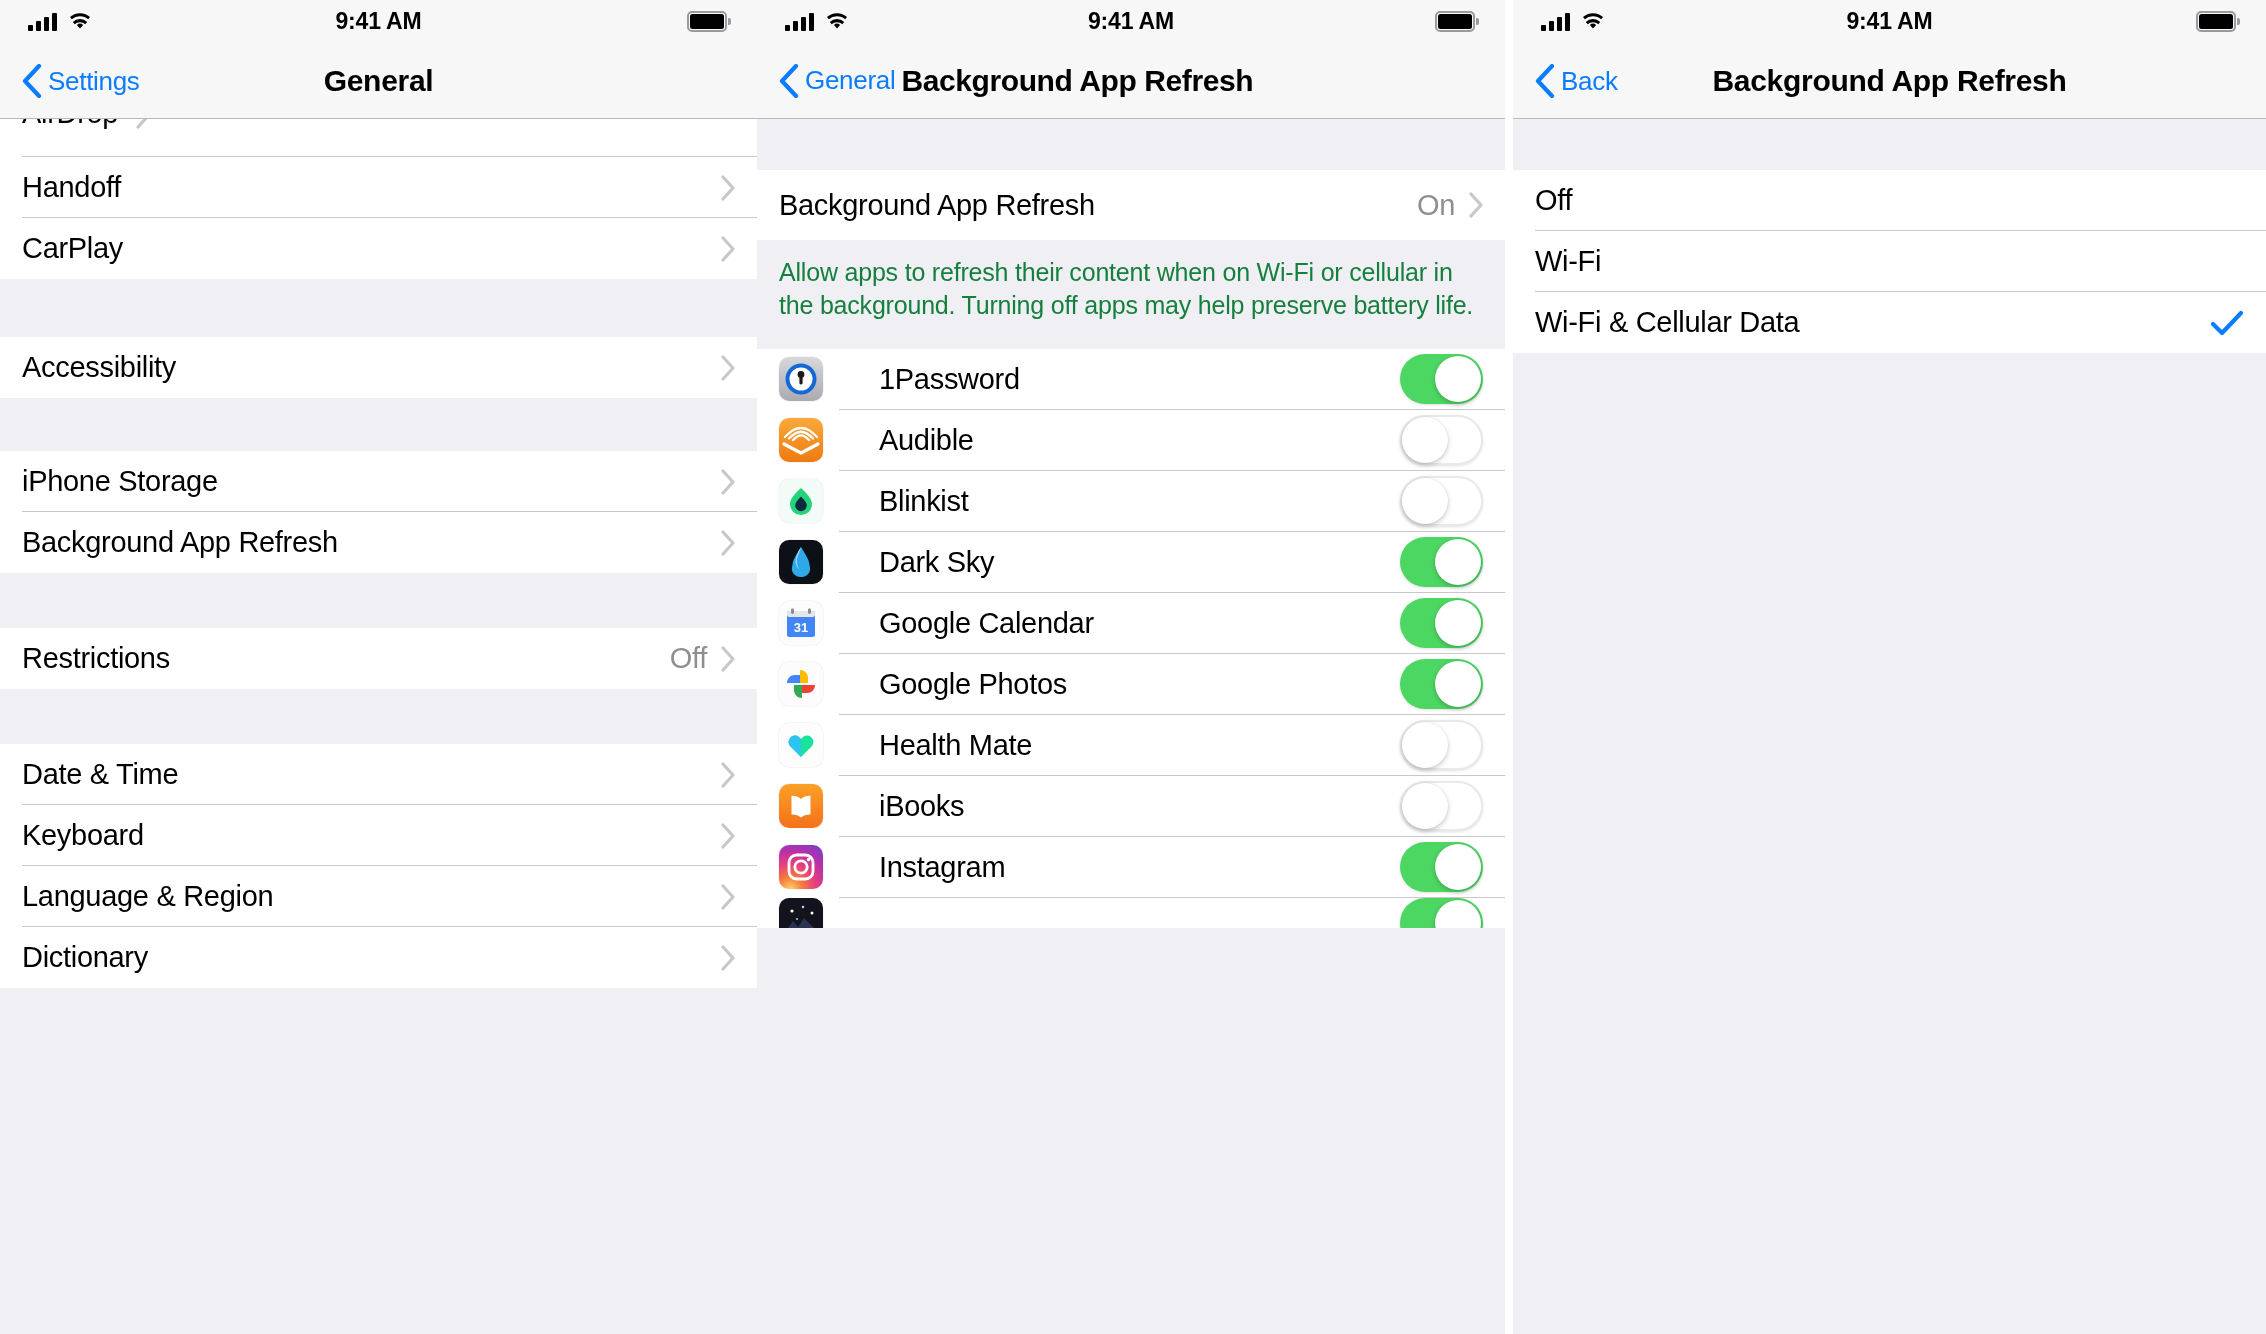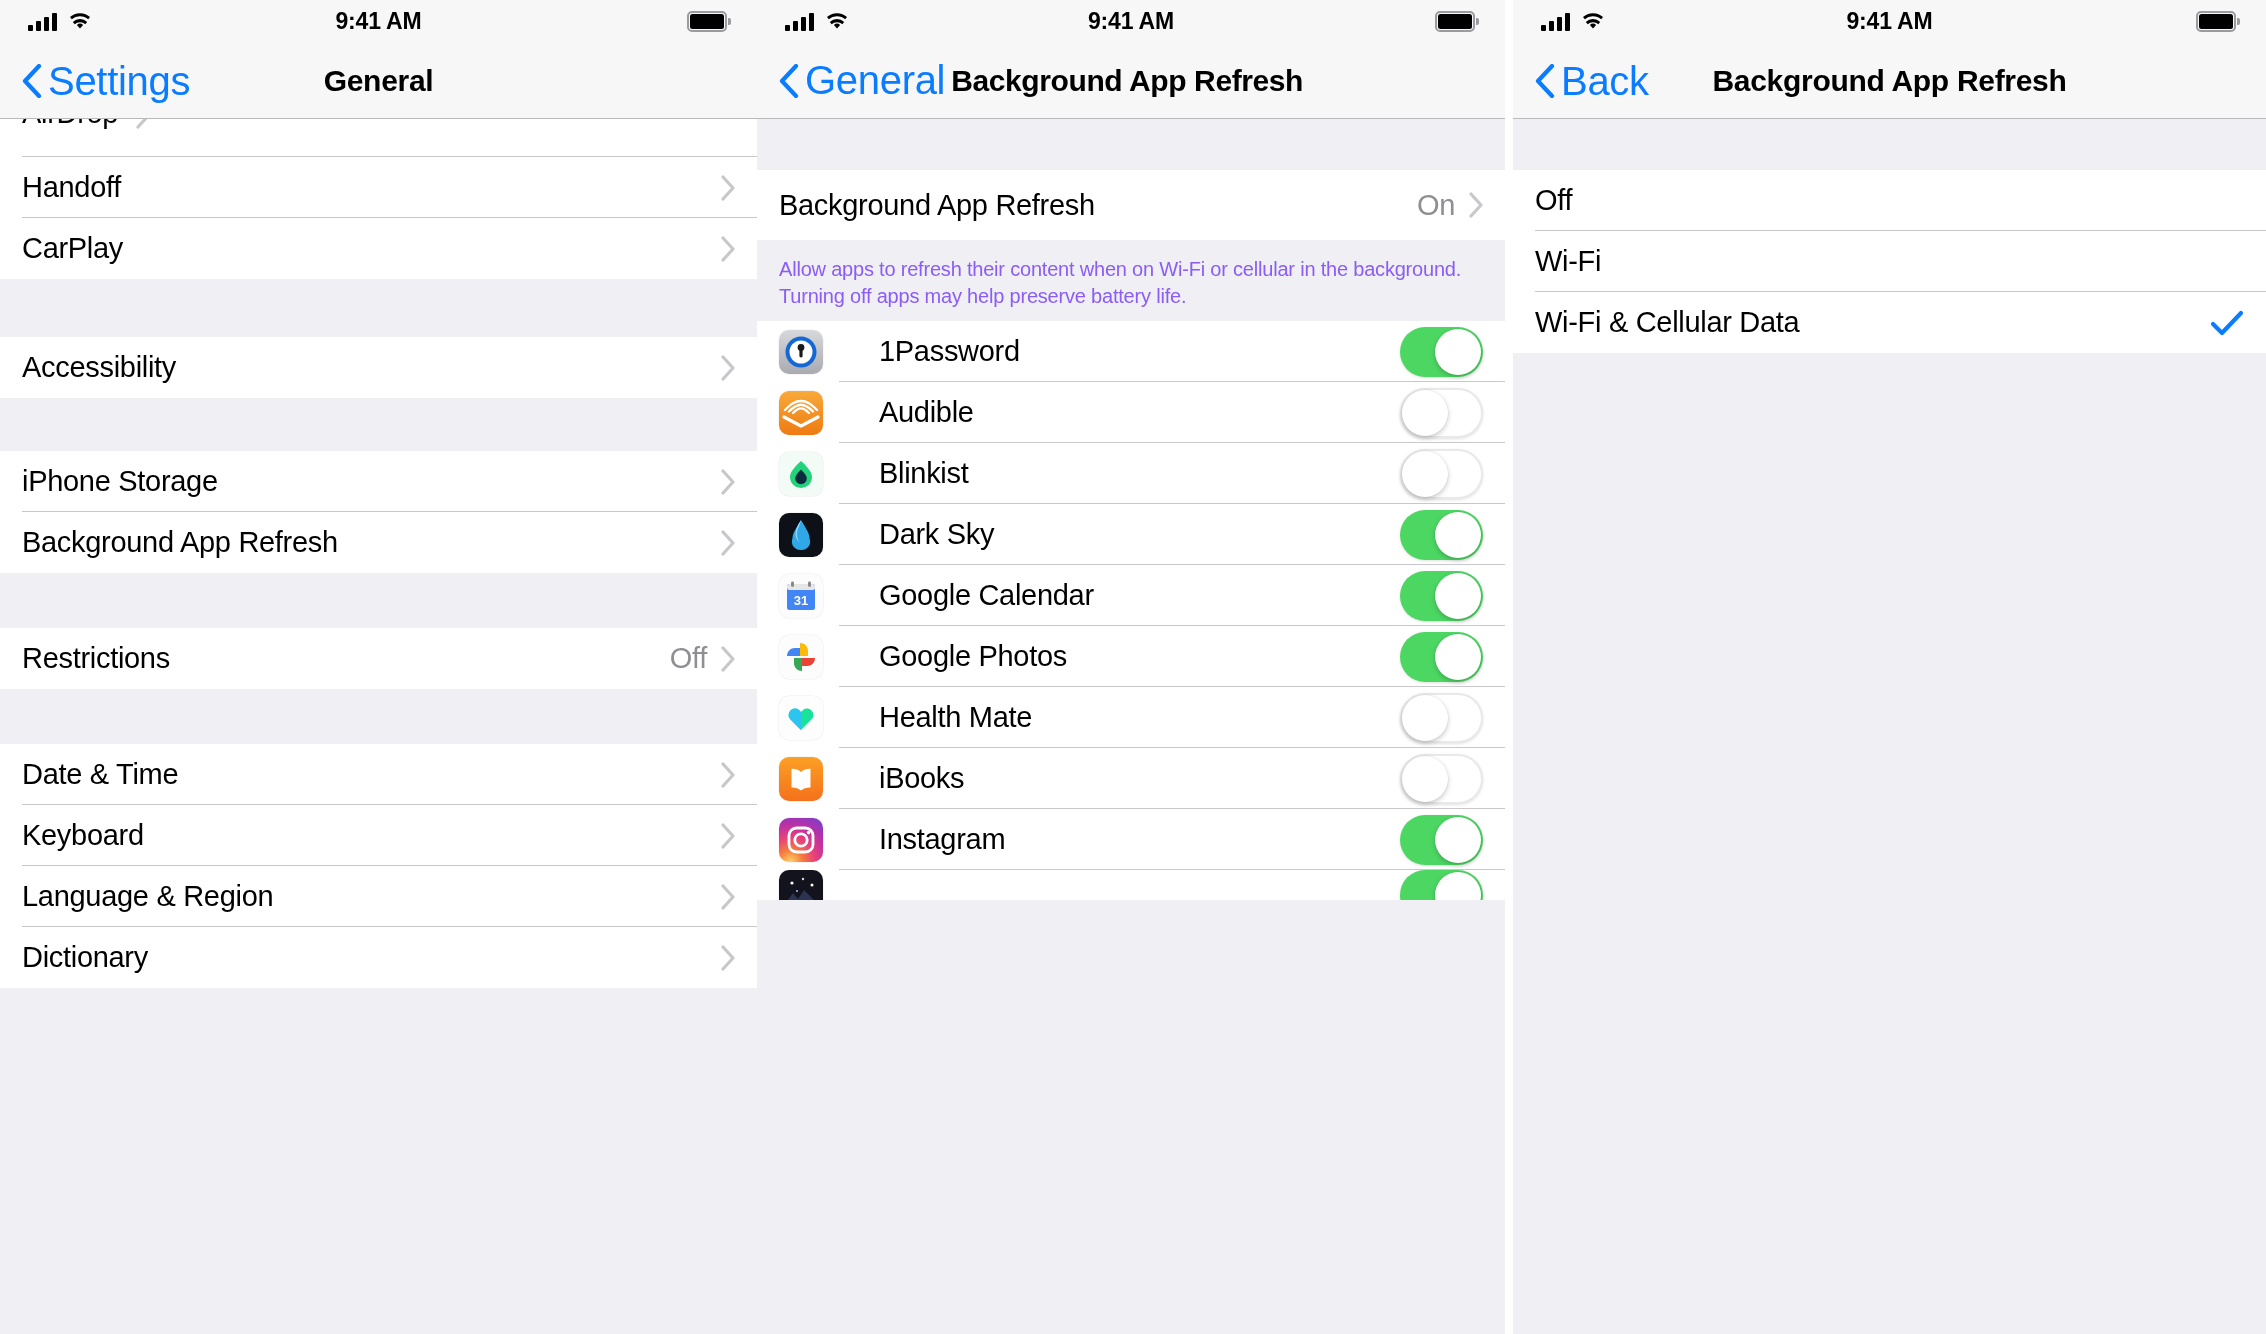--- a/index.html
+++ b/index.html
@@ -69,21 +69,21 @@
     display:flex;
     align-items:center;
   }
   .nav-back{
     position:absolute; left:22px; top:0; height:76px;
     display:flex; align-items:center; gap:6px;
     color:#0a7cff; cursor:pointer;
   }
   .chev-back{ width:20px; height:34px; }
   .nav-back-label{
-    font-size:40px; color:#0a7cff; letter-spacing:-0.3px;
+    font-size:26px; color:#0a7cff; letter-spacing:-0.3px;
   }
   .nav-title{
     position:absolute; left:0; right:0; top:0; height:76px;
     display:flex; align-items:center; justify-content:center;
     font-size:30px; font-weight:bold; color:#000; letter-spacing:-0.3px;
   }
   
   .navbar.inline{ justify-content:flex-start; }
   .navbar.inline .nav-row{
     display:flex; align-items:center; height:76px; padding-left:22px; gap:6px;
@@ -107,22 +107,22 @@
   .row .sep{
     position:absolute; left:22px; right:0; bottom:0; height:1px; background:#c8c7cc;
   }
   .row-label{ font-size:29px; color:#000; letter-spacing:-0.3px; }
   .row-value{ margin-left:auto; font-size:29px; color:#8e8e93; letter-spacing:-0.3px; }
   .chev{ width:14px; height:26px; margin-left:18px; flex:0 0 auto; }
   .row-value + .chev{ margin-left:14px; }
 
   .footer-note{
     background:#efeff4;
-    padding:16px 30px 12px 22px;
-    font-size:20px; line-height:1.33; color:#8b5cf6; letter-spacing:-0.2px;
+    padding:16px 30px 26px 22px;
+    font-size:25px; line-height:1.33; color:#15803d; letter-spacing:-0.2px;
   }
 
   
   .approw{
     position:relative;
     display:flex; align-items:center;
     height:61px; background:#ffffff;
     padding-left:22px; padding-right:22px;
   }
   .approw .sep{

